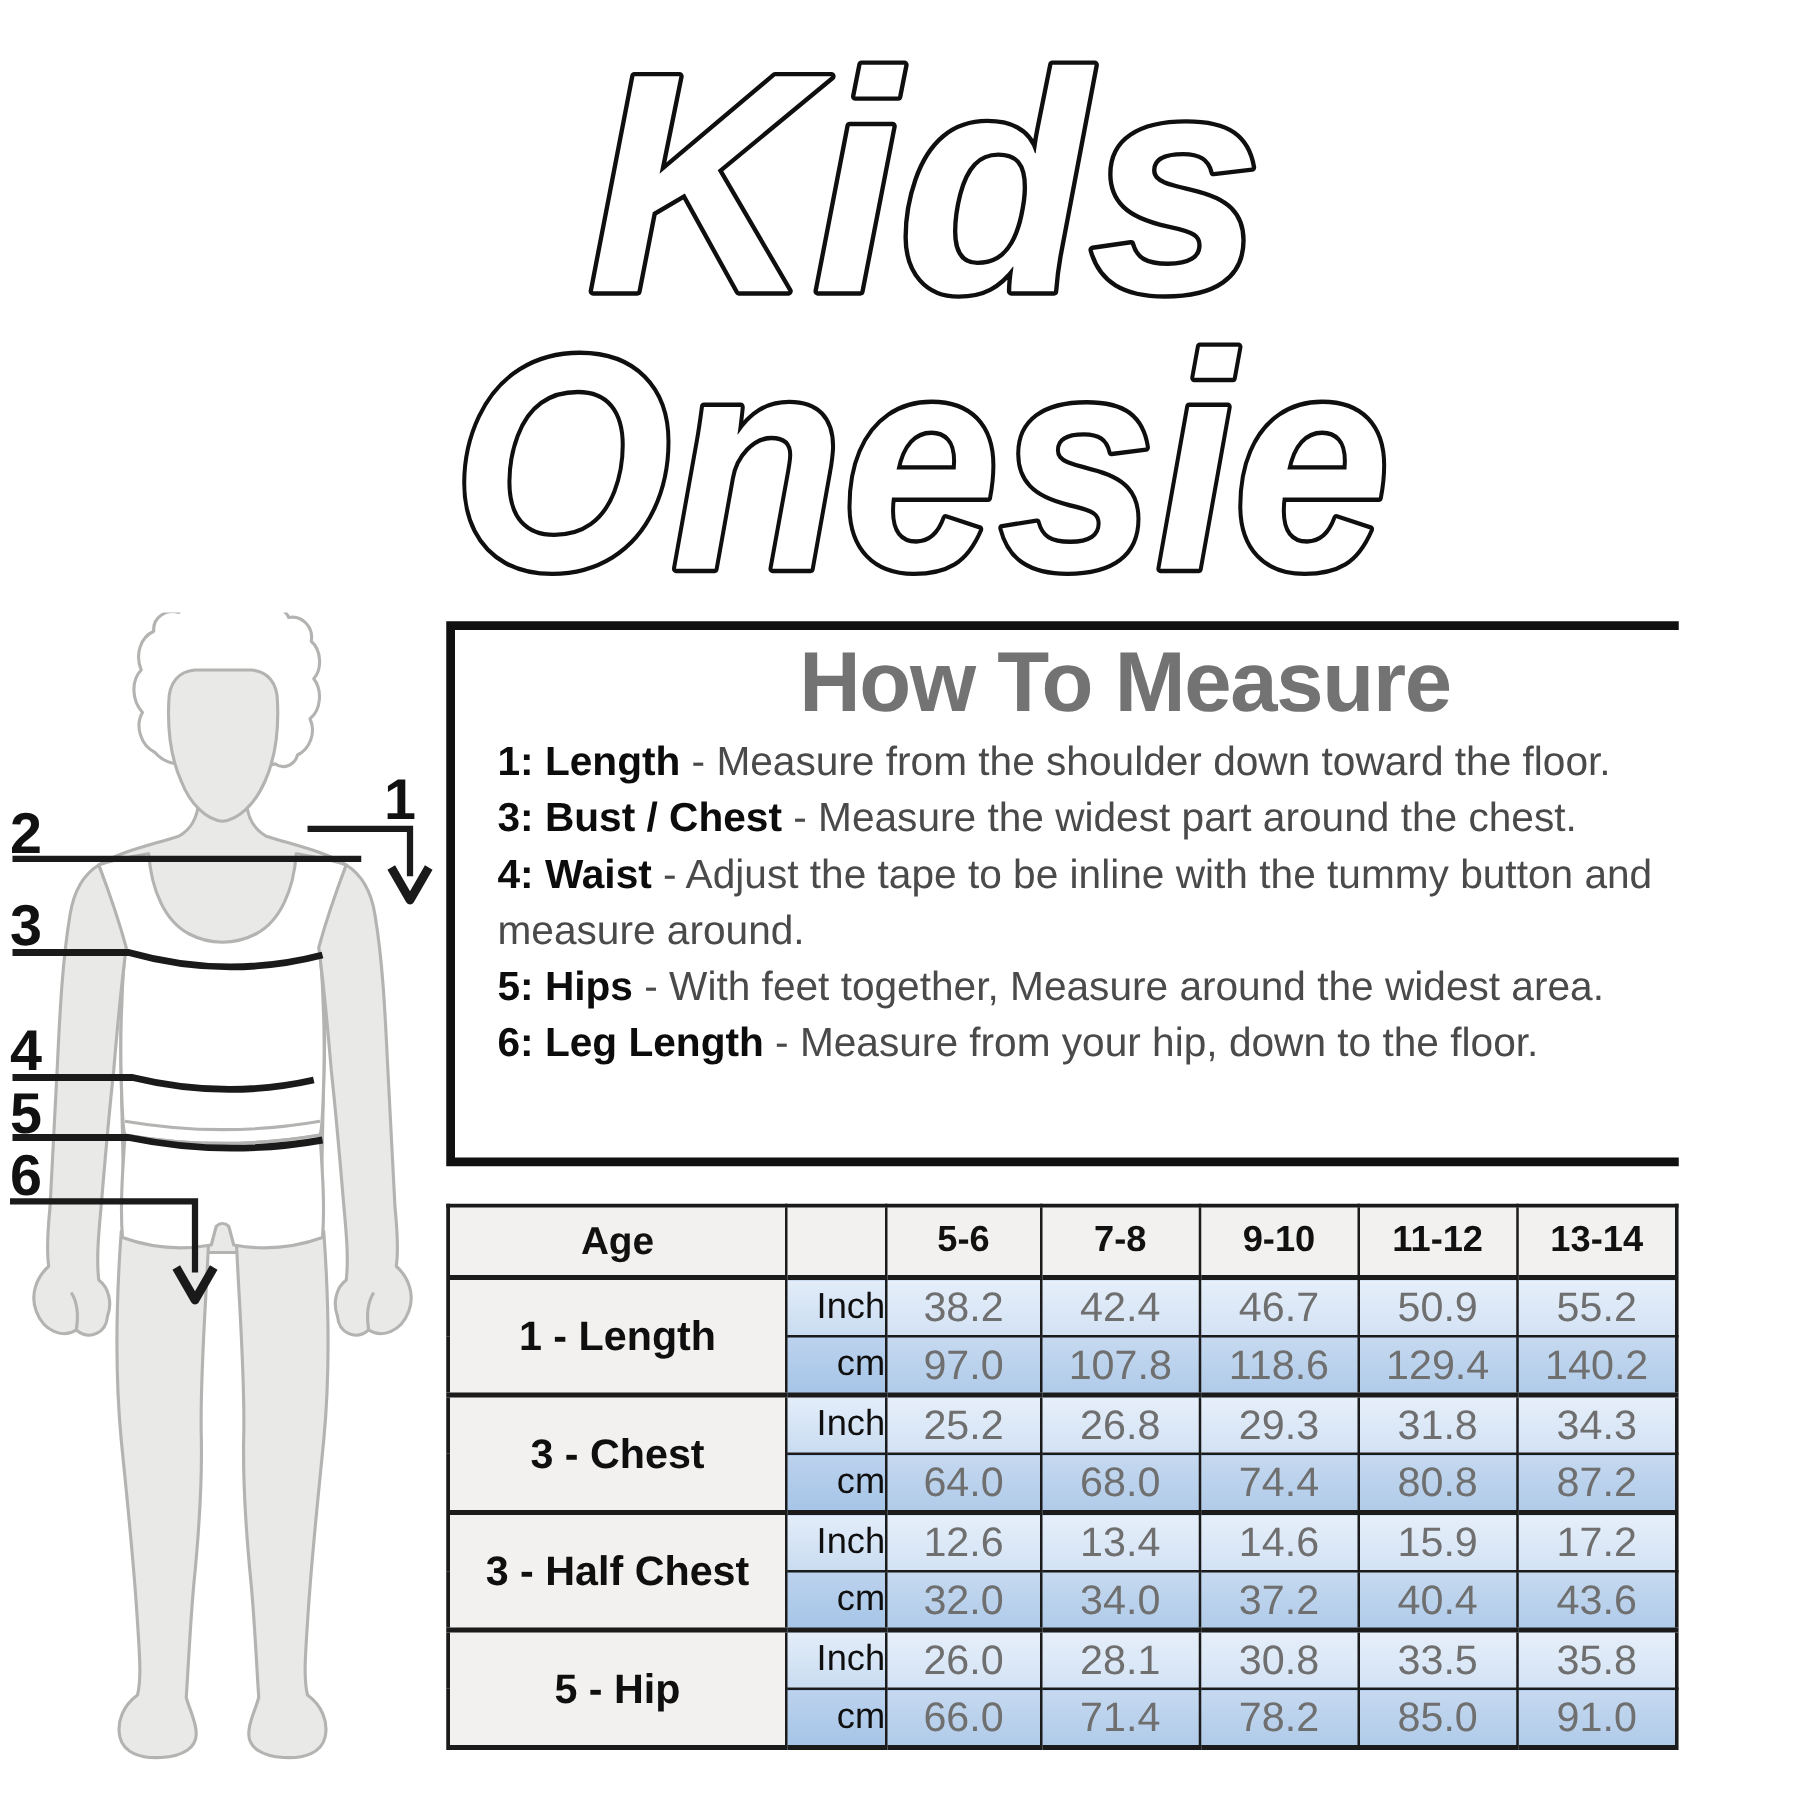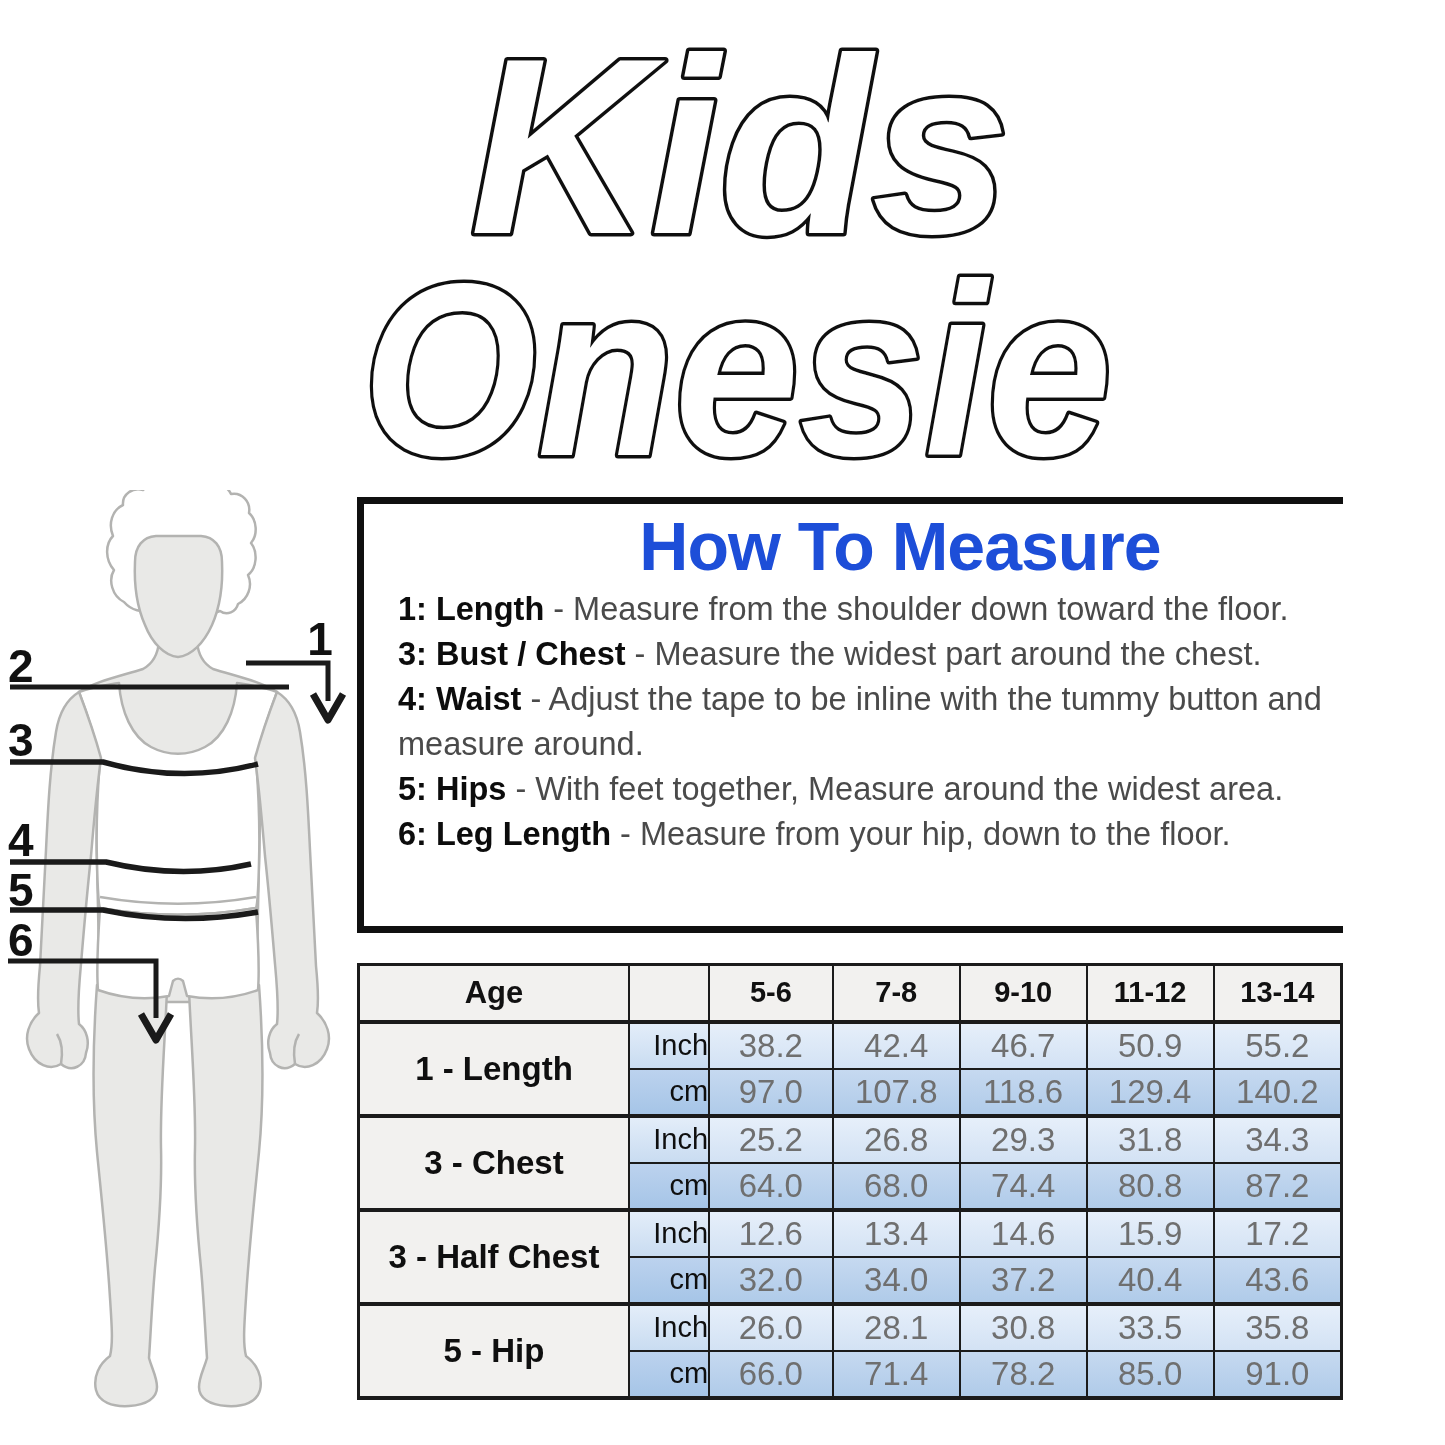--- a/index.html
+++ b/index.html
@@ -15,21 +15,21 @@
   
   .figure-art { position:absolute; left:0; top:490px; }
 
   
   .measure-box {
     position:absolute; left:357px; top:497px; width:1086px; height:436px;
     box-sizing:border-box; border:7px solid #101010; background:#fff;
   }
   .mb-title {
     margin:3px 0 1px 0; text-align:center;
-    font-size:68px; font-weight:bold; letter-spacing:-1px; color:#1d4ed8;
+    font-size:68px; font-weight:bold; letter-spacing:-1px; color:#737373;
   }
   .instructions {
     padding:1px 36px 0 34px; font-size:32.5px; line-height:45px; color:#4a4a4a;
   }
   .instr-label { color:#0c0c0c; font-weight:bold; }
 
   
   .size-table {
     position:absolute; left:357px; top:963px;
     border-collapse:collapse; table-layout:fixed;

